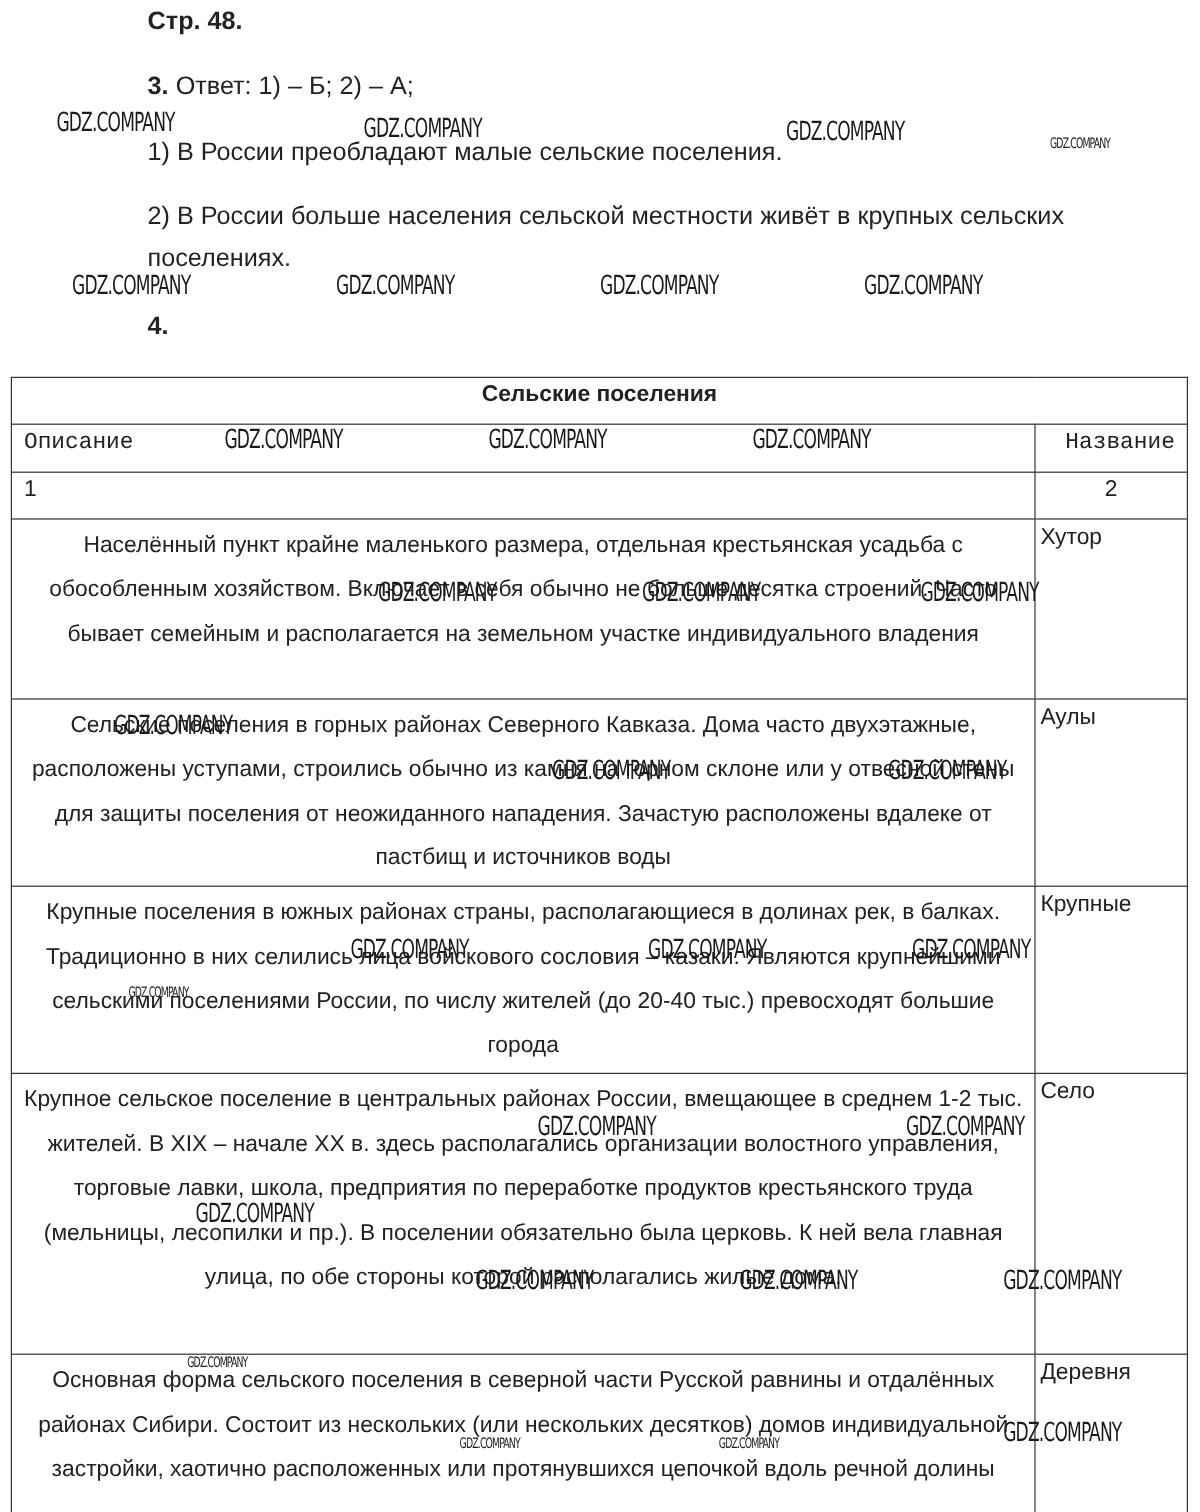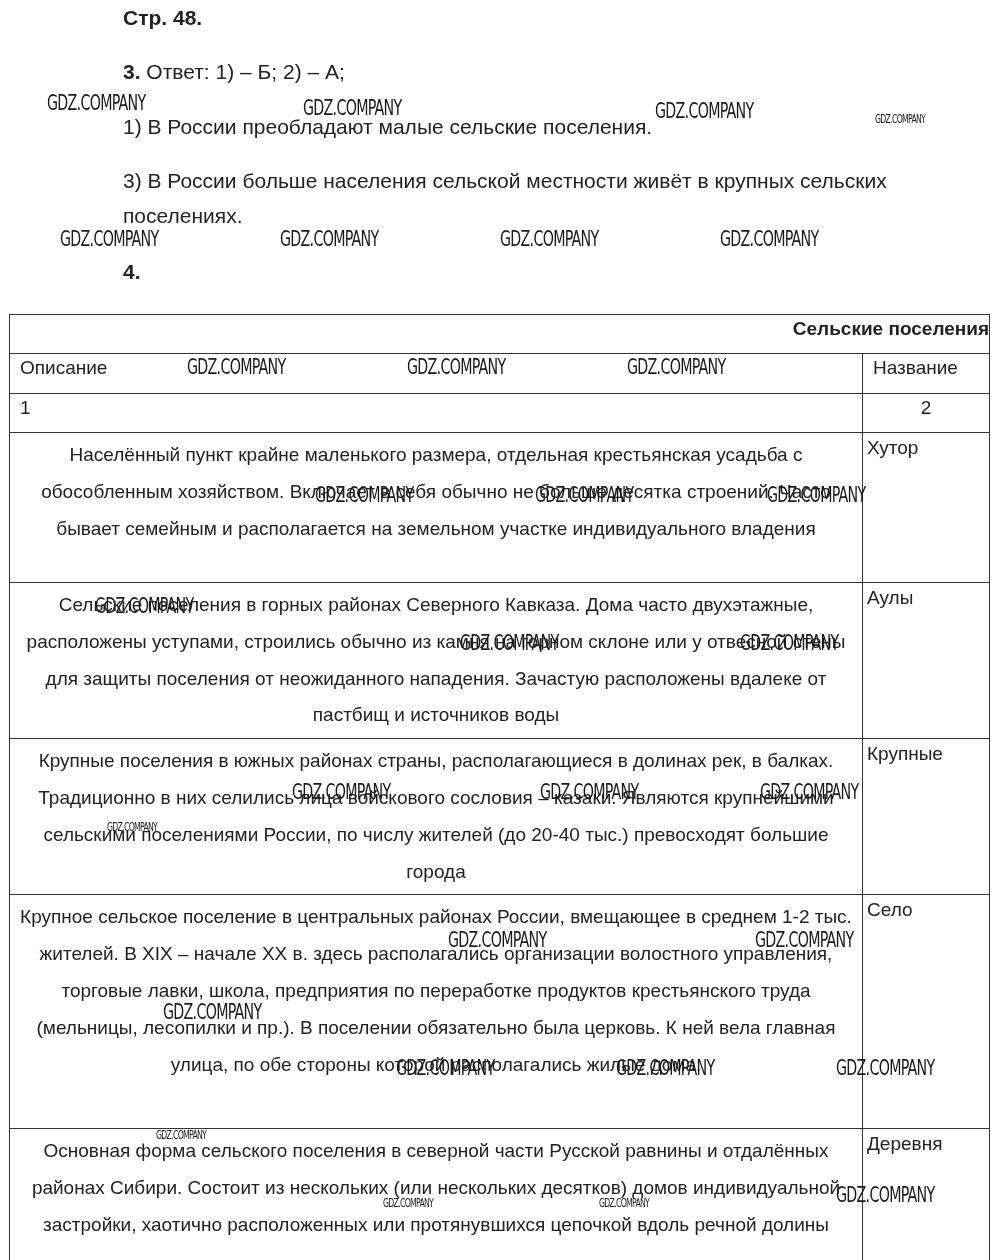--- a/index.html
+++ b/index.html
@@ -22,22 +22,22 @@
   .wm.small { font-size: 12px; transform: scaleX(0.72); }
 
   table.settlements {
     position: absolute; left: 9px; top: 314px; width: 980px;
     border-collapse: collapse; table-layout: fixed;
     font-size: 19px; color: #222222;
   }
   table.settlements td {
     border: 1.5px solid #333333; vertical-align: top; padding: 0;
   }
-  td.title-cell { height: 35px; text-align: right; font-weight: bold; padding-top: 3px !important; }
-  td.hdr { height: 36px; padding: 3px 10px 0 10px !important; }
+  td.title-cell { height: 35px; text-align: center; font-weight: bold; padding-top: 3px !important; }
+  td.hdr { height: 36px; padding: 3px 10px 0 10px !important; font-family: Liberation Mono, monospace; }
   td.num { height: 35px; padding: 3px 10px 0 10px !important; }
   td.desc { padding: 4px 10px 4px 10px !important; line-height: 36.8px; text-align: center; }
   td.name { text-align: left; padding: 4px 4px 0 4px !important; line-height: 22px; }
   col.c1 { width: 853px; }
   col.c2 { width: 127px; }
   .row-a td { height: 141px; }
   .row-b td { height: 139px; }
   .row-c td { height: 140px; margin-top: 36px; }
   .row-d td { height: 225px; }
   .row-e td { height: 140px; }
@@ -46,37 +46,37 @@
 <body>
 
 <div class="abs txt bold" style="left:123px; top:7px;">Стр. 48.</div>
 
 <div class="abs txt" style="left:123px; top:61px;">
   <span class="bold">3.</span>
   <span>Ответ: 1) – Б; 2) – А;</span>
 </div>
 
 <div class="abs txt" style="left:123px; top:116px;">1) В России преобладают малые сельские поселения.</div>
-<div class="abs txt" style="left:123px; top:170px;">3) В России больше населения сельской местности живёт в крупных сельских</div>
+<div class="abs txt" style="left:123px; top:170px;">2) В России больше населения сельской местности живёт в крупных сельских</div>
 <div class="abs txt" style="left:123px; top:205px;">поселениях.</div>
 
 <div class="abs txt bold" style="left:123px; top:261px;">4.</div>
 
 <table class="settlements">
   <colgroup>
       <col class="c1">
       <col class="c2">
     </colgroup>
   <tbody>
       <tr>
     <td class="title-cell" colspan="2">Сельские поселения</td>
   </tr>
   <tr>
     <td class="hdr">Описание</td>
-    <td class="hdr" style="text-align:left;margin-left:46px;">Название</td>
+    <td class="hdr" style="text-align:right;margin-left:46px;">Название</td>
   </tr>
   <tr>
     <td class="num">1</td>
     <td class="num" style="text-align:center;">2</td>
   </tr>
   <tr class="row-a">
     <td class="desc">Населённый пункт крайне маленького размера, отдельная крестьянская усадьба с обособленным хозяйством. Включает в себя обычно не больше десятка строений. Часто бывает семейным и располагается на земельном участке индивидуального владения</td>
     <td class="name">Хутор</td>
   </tr>
   <tr class="row-b">

